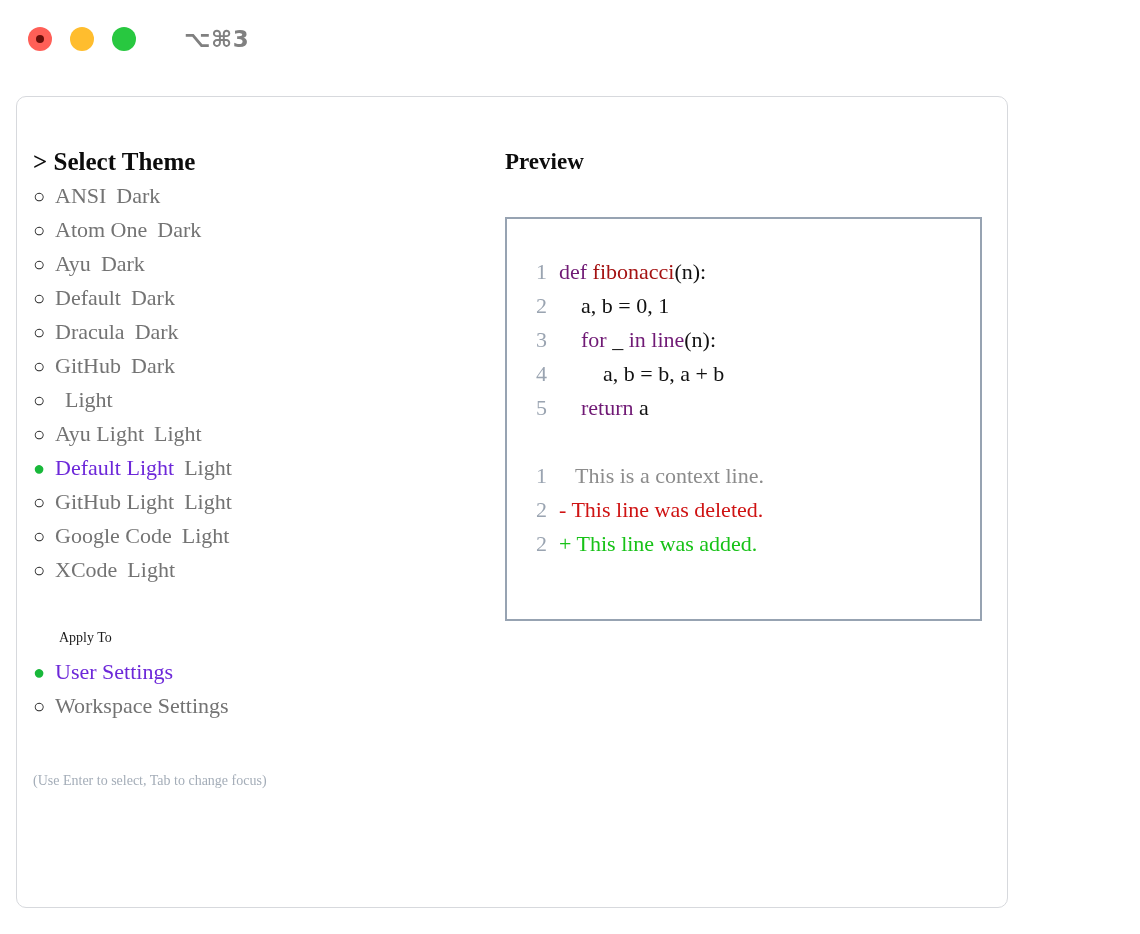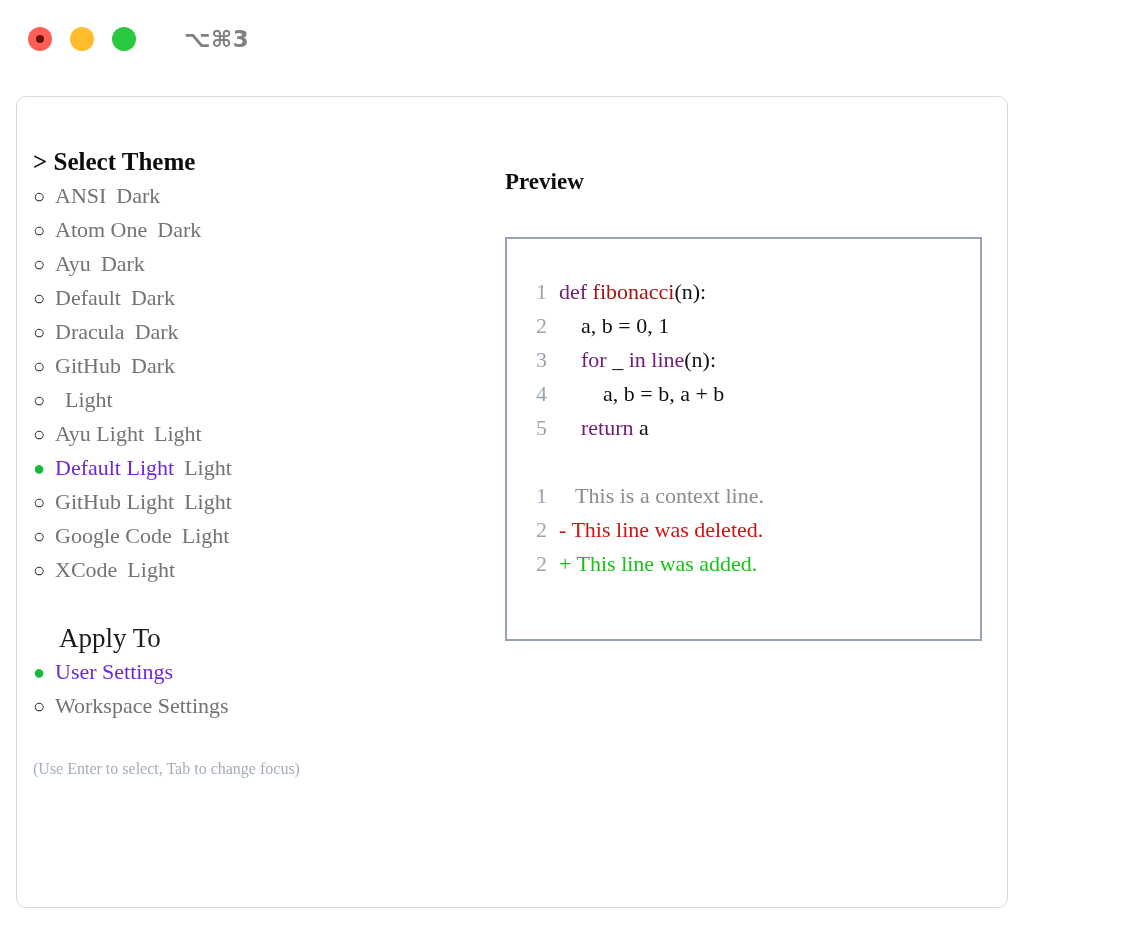--- a/index.html
+++ b/index.html
@@ -109,50 +109,49 @@
   }
   .bullet.sel { color: #18b83a; }
   .opt-label { color: #737373; }
   .opt-row.selected .opt-label { color: #6d28d9; }
   .opt-tag {
     color: #737373;
     margin-left: 10px;
   }
 
   .apply-head {
-    font-size: 27px;
+    font-size: 14px;
     color: #1c1c1c;
     line-height: 34px;
     padding-left: 26px;
     white-space: pre;
   }
   .spacer-lg { height: 34px; }
 
   .hint {
     color: #a4adb8;
-    font-size: 16px;
-    line-height: 24px;
+    font-size: 14px;
+    line-height: 48px;
     width: 400px;
     margin-top: 34px;
     white-space: pre-wrap;
   }
 
   
   .right-col {
     flex: 1;
     padding-left: 18px;
     box-sizing: border-box;
   }
   .preview-title {
     font-size: 23px;
     font-weight: bold;
     color: #0c0c0c;
     line-height: 34px;
     white-space: pre;
-    margin-top: 20px;
   }
   .preview-box {
     margin-top: 38px;
     width: 477px;
     height: 404px;
     border: 2px solid #97a3b2;
     box-sizing: border-box;
     padding: 36px 0 0 14px;
   }
   .code-line {

